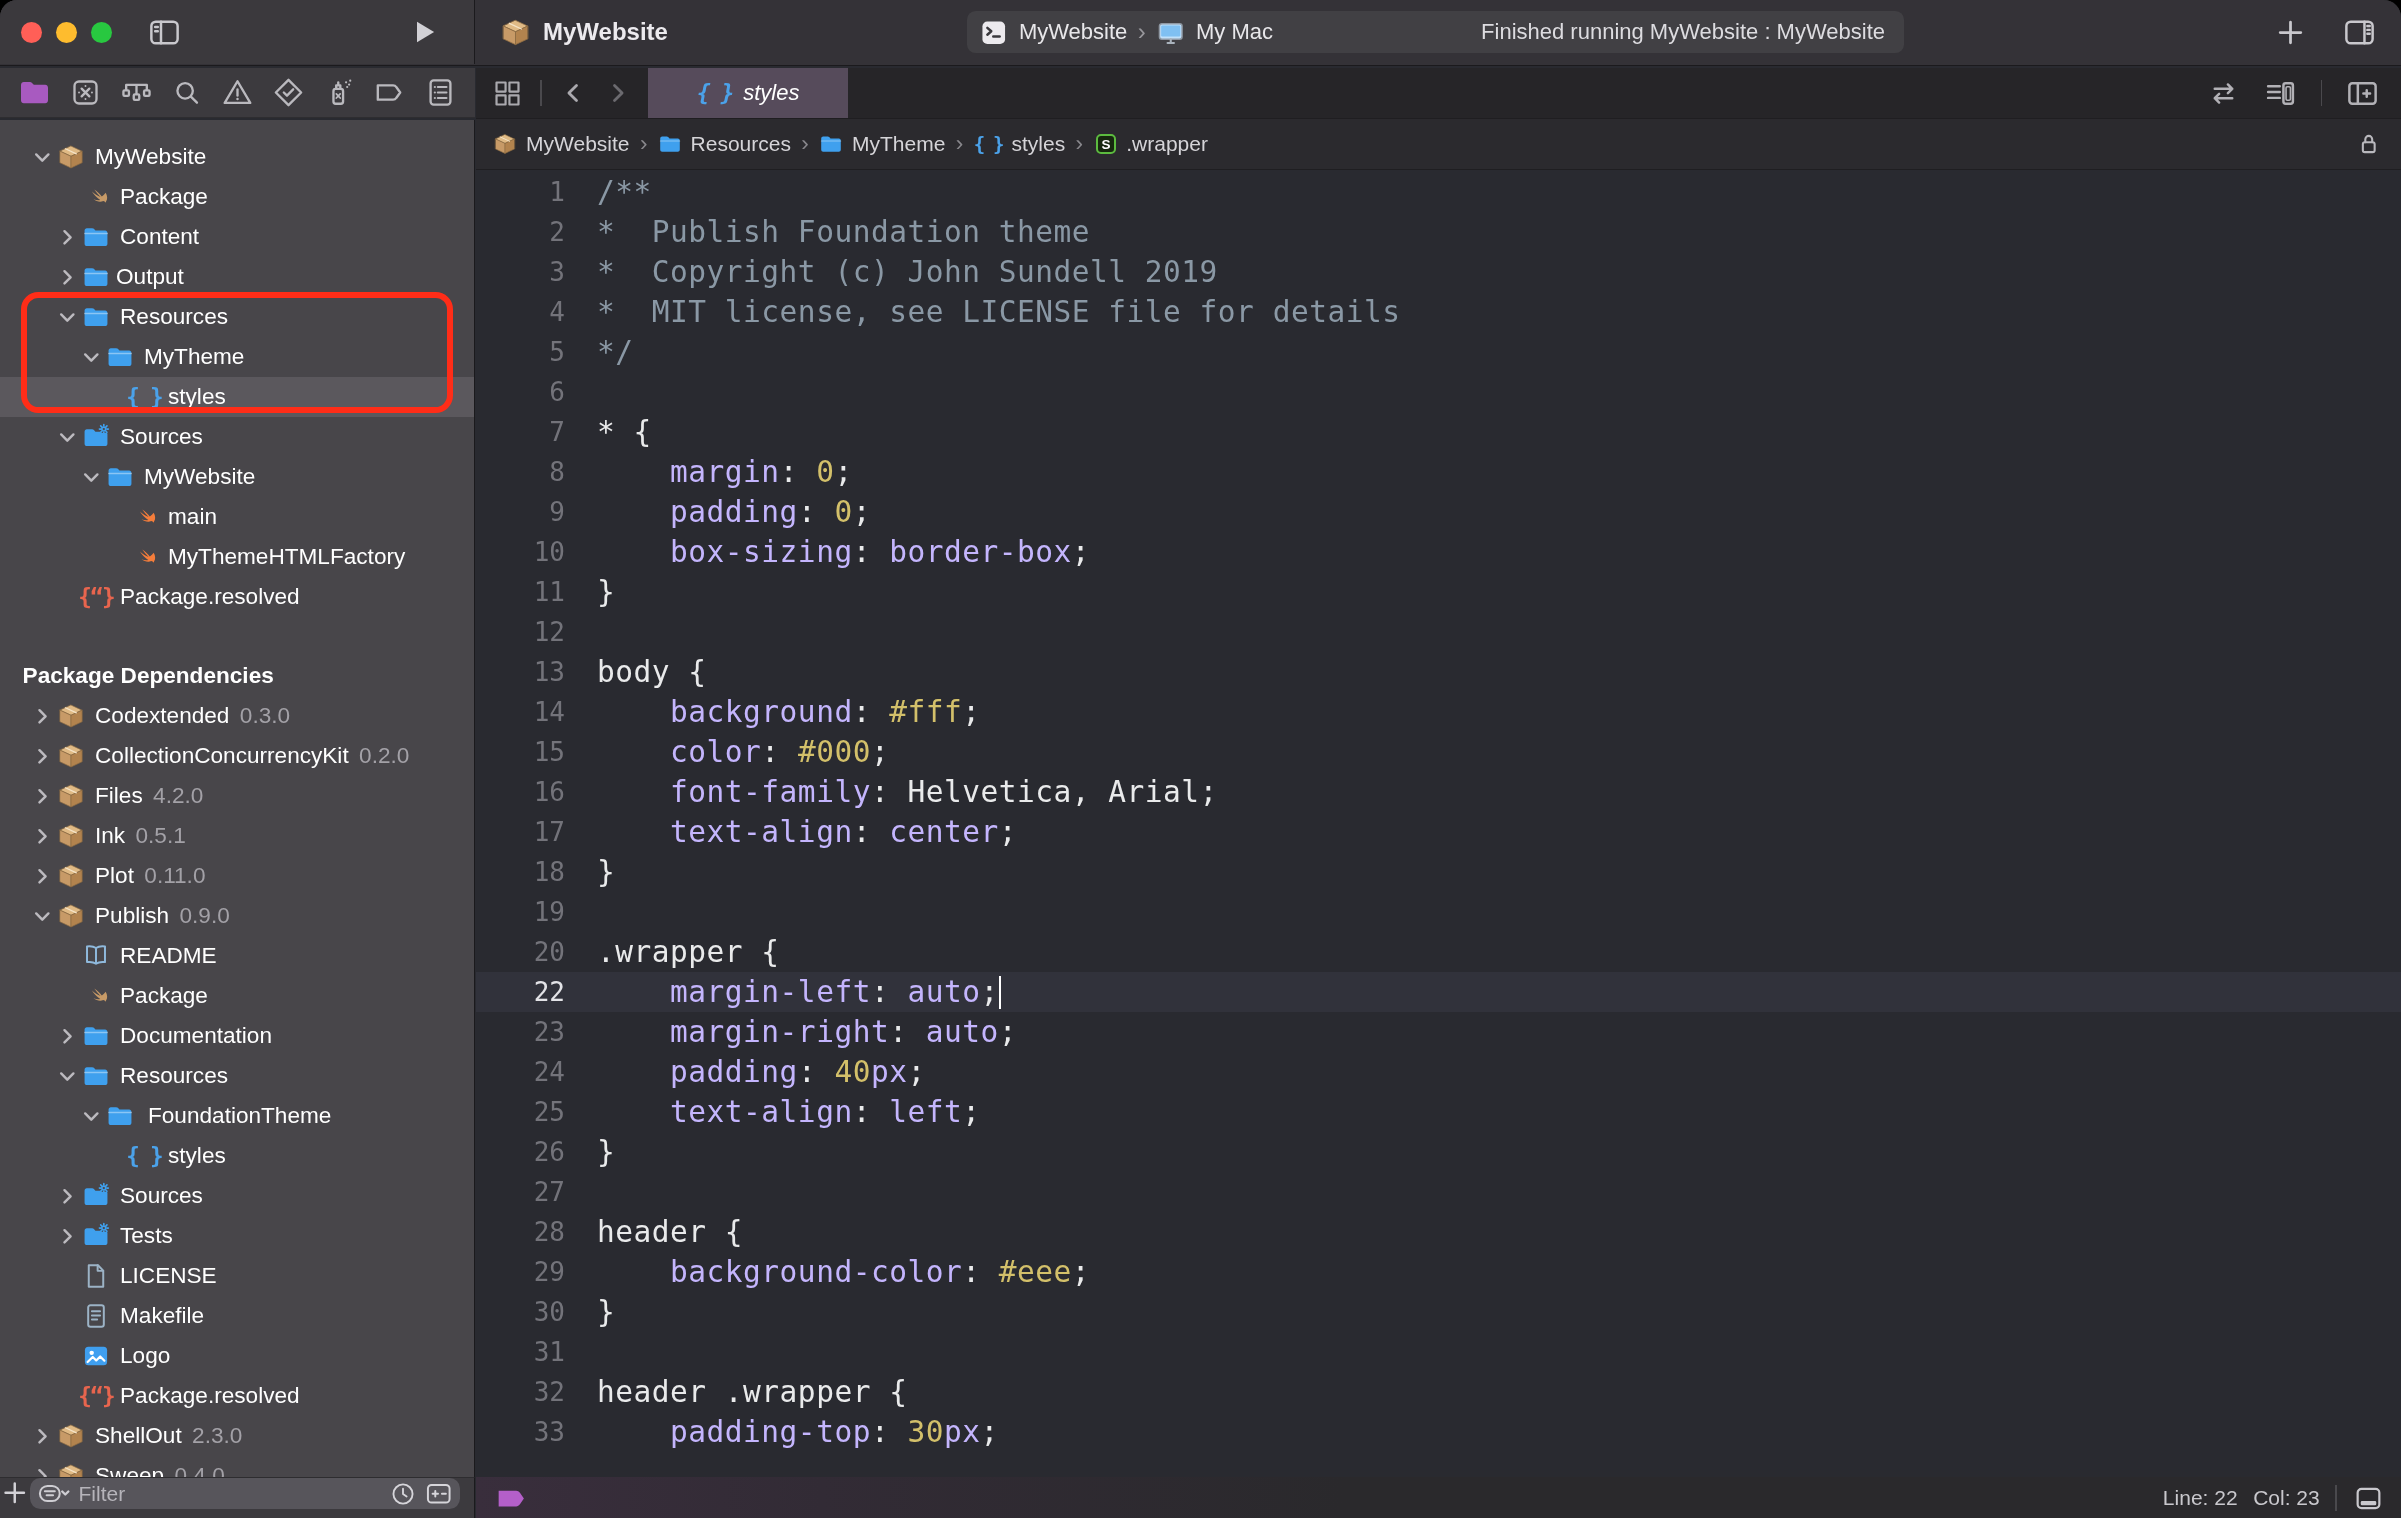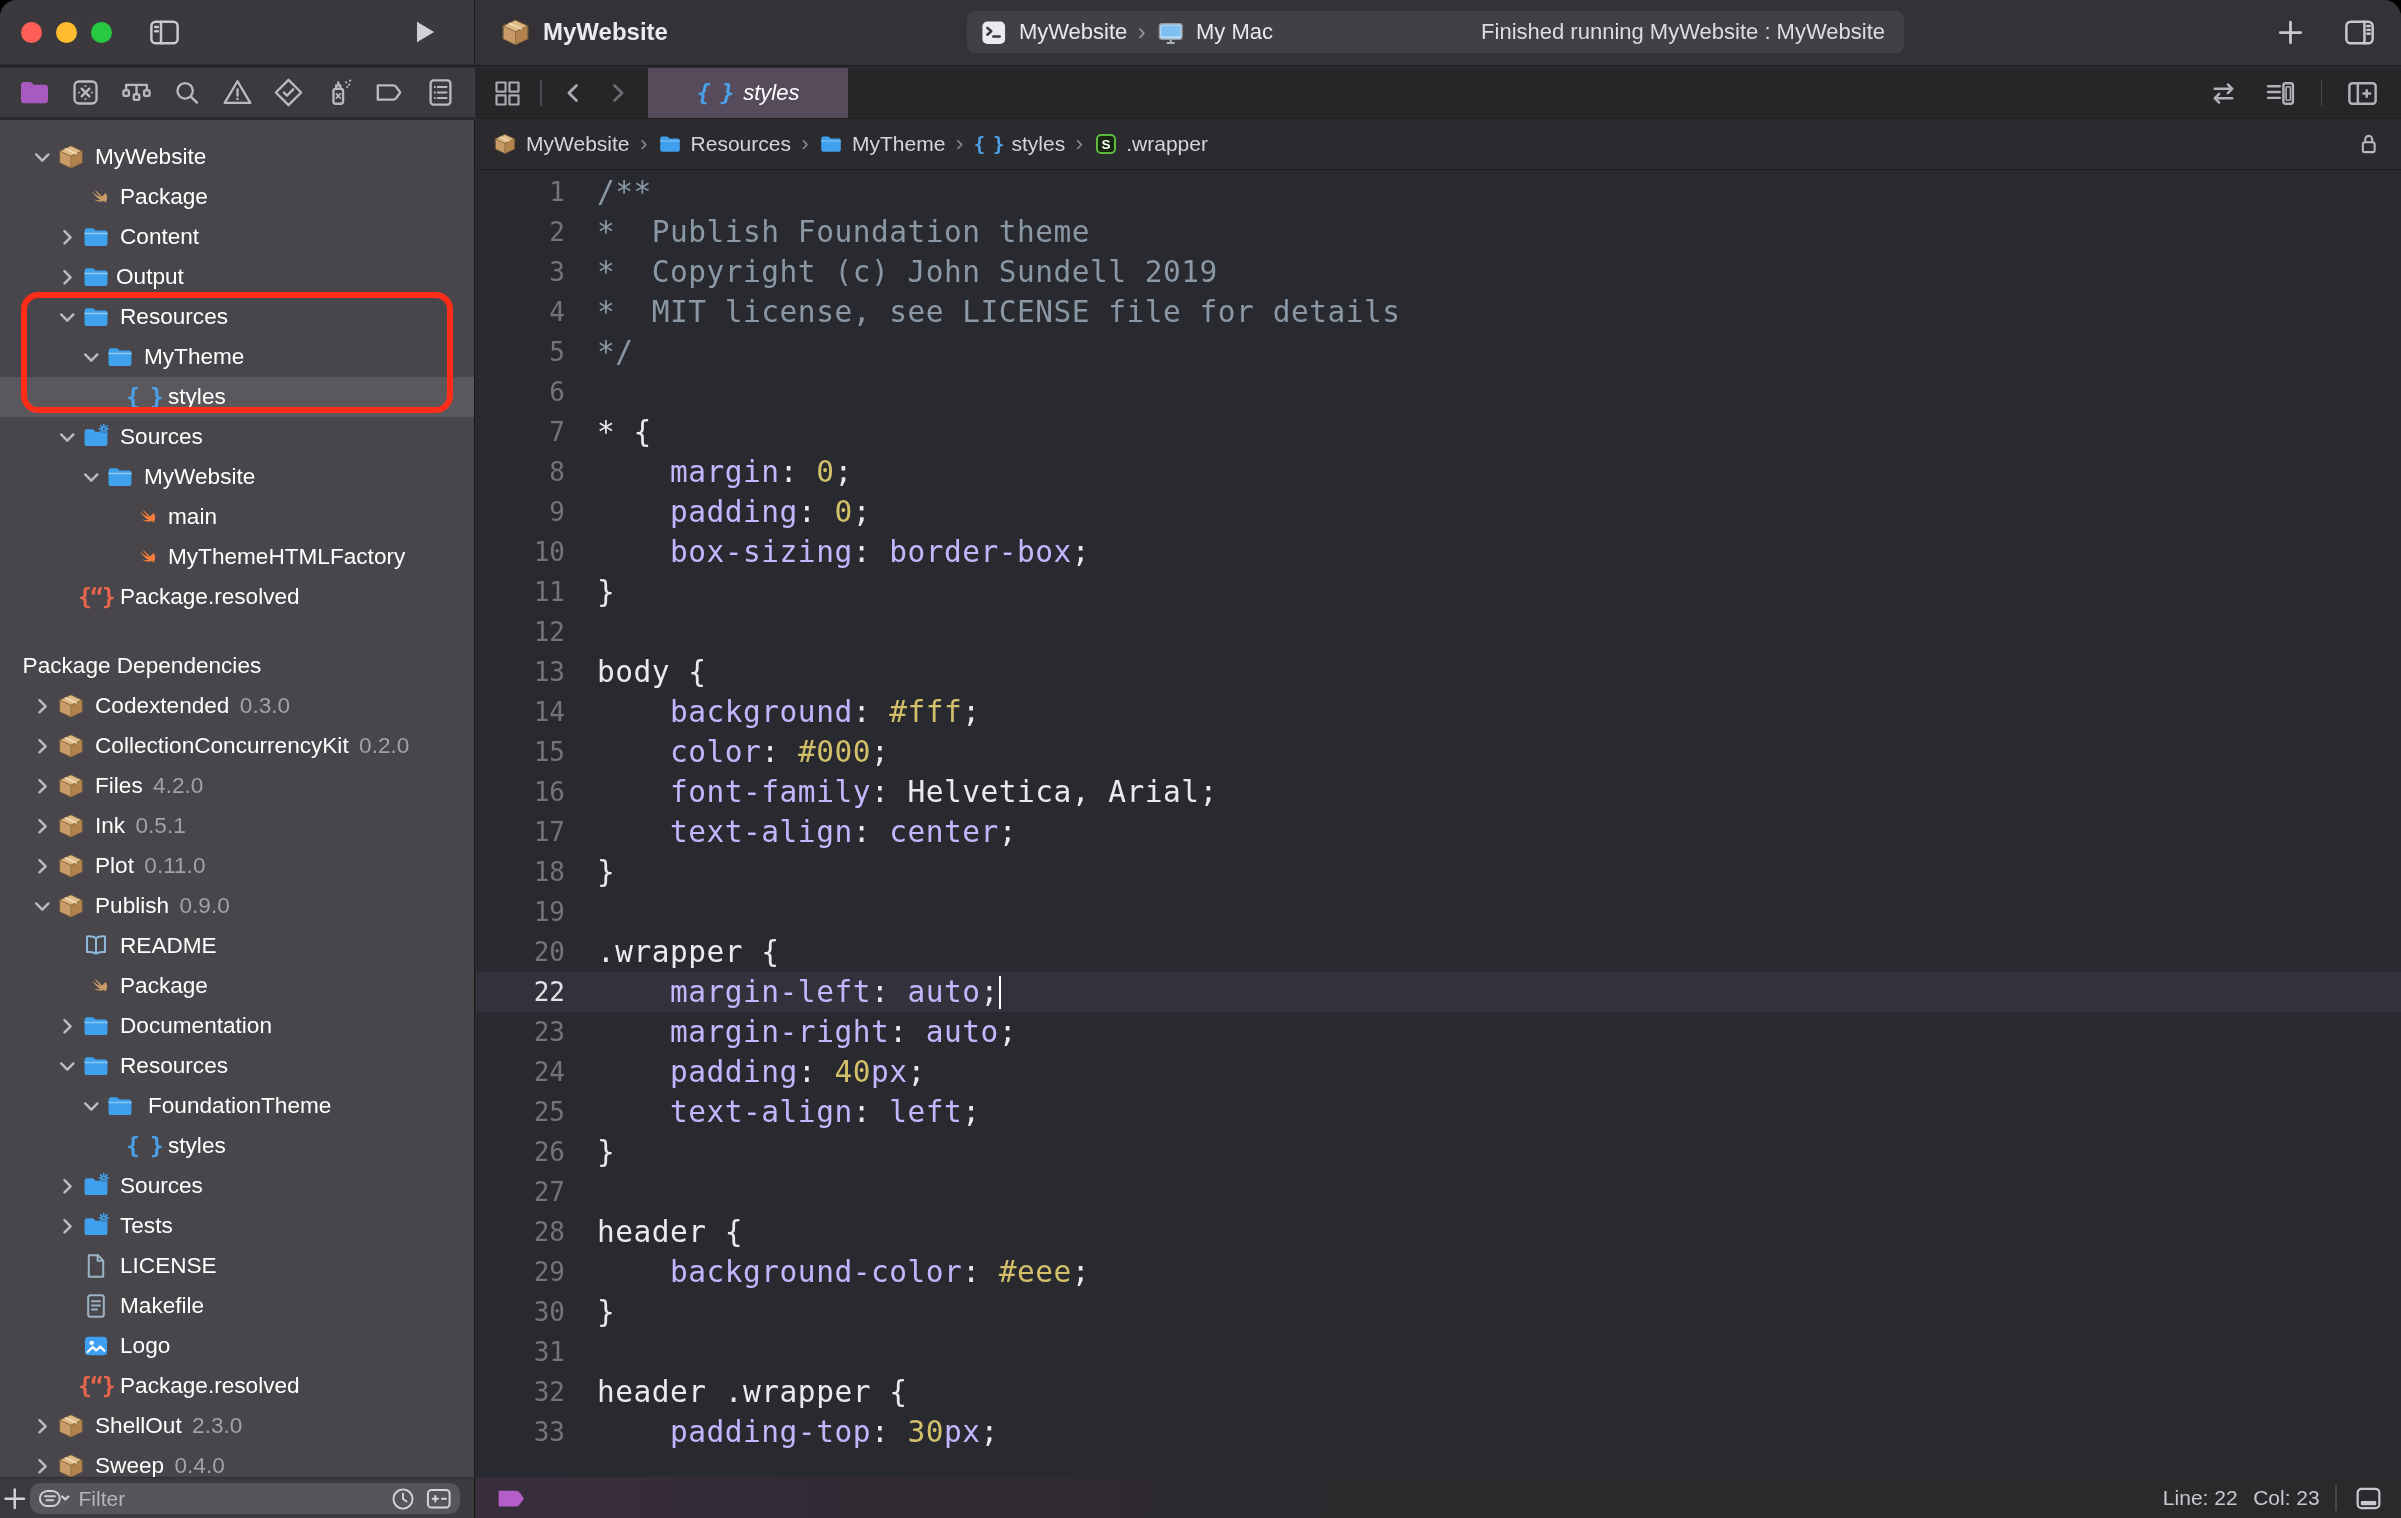--- a/index.html
+++ b/index.html
@@ -37,33 +37,33 @@
     background:#48464a; border-right:1.7px solid #1b1a1d; overflow:hidden; padding-top:17.4px; }
   .tree-row { height:40px; display:flex; align-items:center; color:#ffffff;
     font-size:22.6px; white-space:nowrap; position:relative; }
   .tree-row.selected { background:#5b585d; }
   .tree-chev { position:absolute; width:22.6px; height:22.6px; color:#bcbabf;
     display:flex; align-items:center; justify-content:center; }
   .tree-ico { position:absolute; width:28px; height:28px; display:flex;
     align-items:center; justify-content:center; }
   .tree-label { position:absolute; }
   .tree-ver { color:#a3a1a7; margin-left:10.4px; }
-  .tree-header { height:40px; margin-top:29px; display:flex; align-items:center;
-    padding-left:22.6px; color:#fff; font-size:22.6px; font-weight:400; }
+  .tree-header { height:40px; margin-top:39px; display:flex; align-items:center;
+    padding-left:22.6px; color:#fff; font-size:22.6px; font-weight:700; }
   .braces-blue { color:#4ba2ea; font-weight:700; font-size:22.6px;
     font-family:"DejaVu Sans Mono", monospace; letter-spacing:-1.7px;}
   .braces-orange { color:#e8654e; font-weight:700; font-size:22.6px;
     font-family:"DejaVu Sans Mono", monospace; letter-spacing:-1.7px;}
 
   #annotation-box { position:absolute; left:21px; top:292px; width:432px; height:121px;
     border:6px solid #ff2d18; border-radius:17.4px; z-index:50; pointer-events:none; }
 
   #sidebar-bottom { position:absolute; left:0; top:1477px; width:475px; height:42px;
     background:#3c3a3e; border-top:1.7px solid #2e2d30; border-right:1.7px solid #1b1a1d;
-    display:flex; align-items:center; }
+    display:flex; }
   #add-btn { width:49px; display:flex; justify-content:center; color:#d2d1d6; }
   #filter-pill { flex:1; height:31px; margin-right:14px; background:#57555b;
     border-radius:10.4px; display:flex; align-items:center; padding:0 7px; gap:7px; }
   #filter-pill .ph { color:#b6b4ba; font-size:21px; flex:1; }
 
   
   #tabbar { position:absolute; left:476px; top:68px; right:0; height:50px;
     background:#262528; display:flex; align-items:center; }
   #tab-left-icons { display:flex; align-items:center; gap:17.4px; padding:0 15.6px;
     color:#aaa9ae; }

